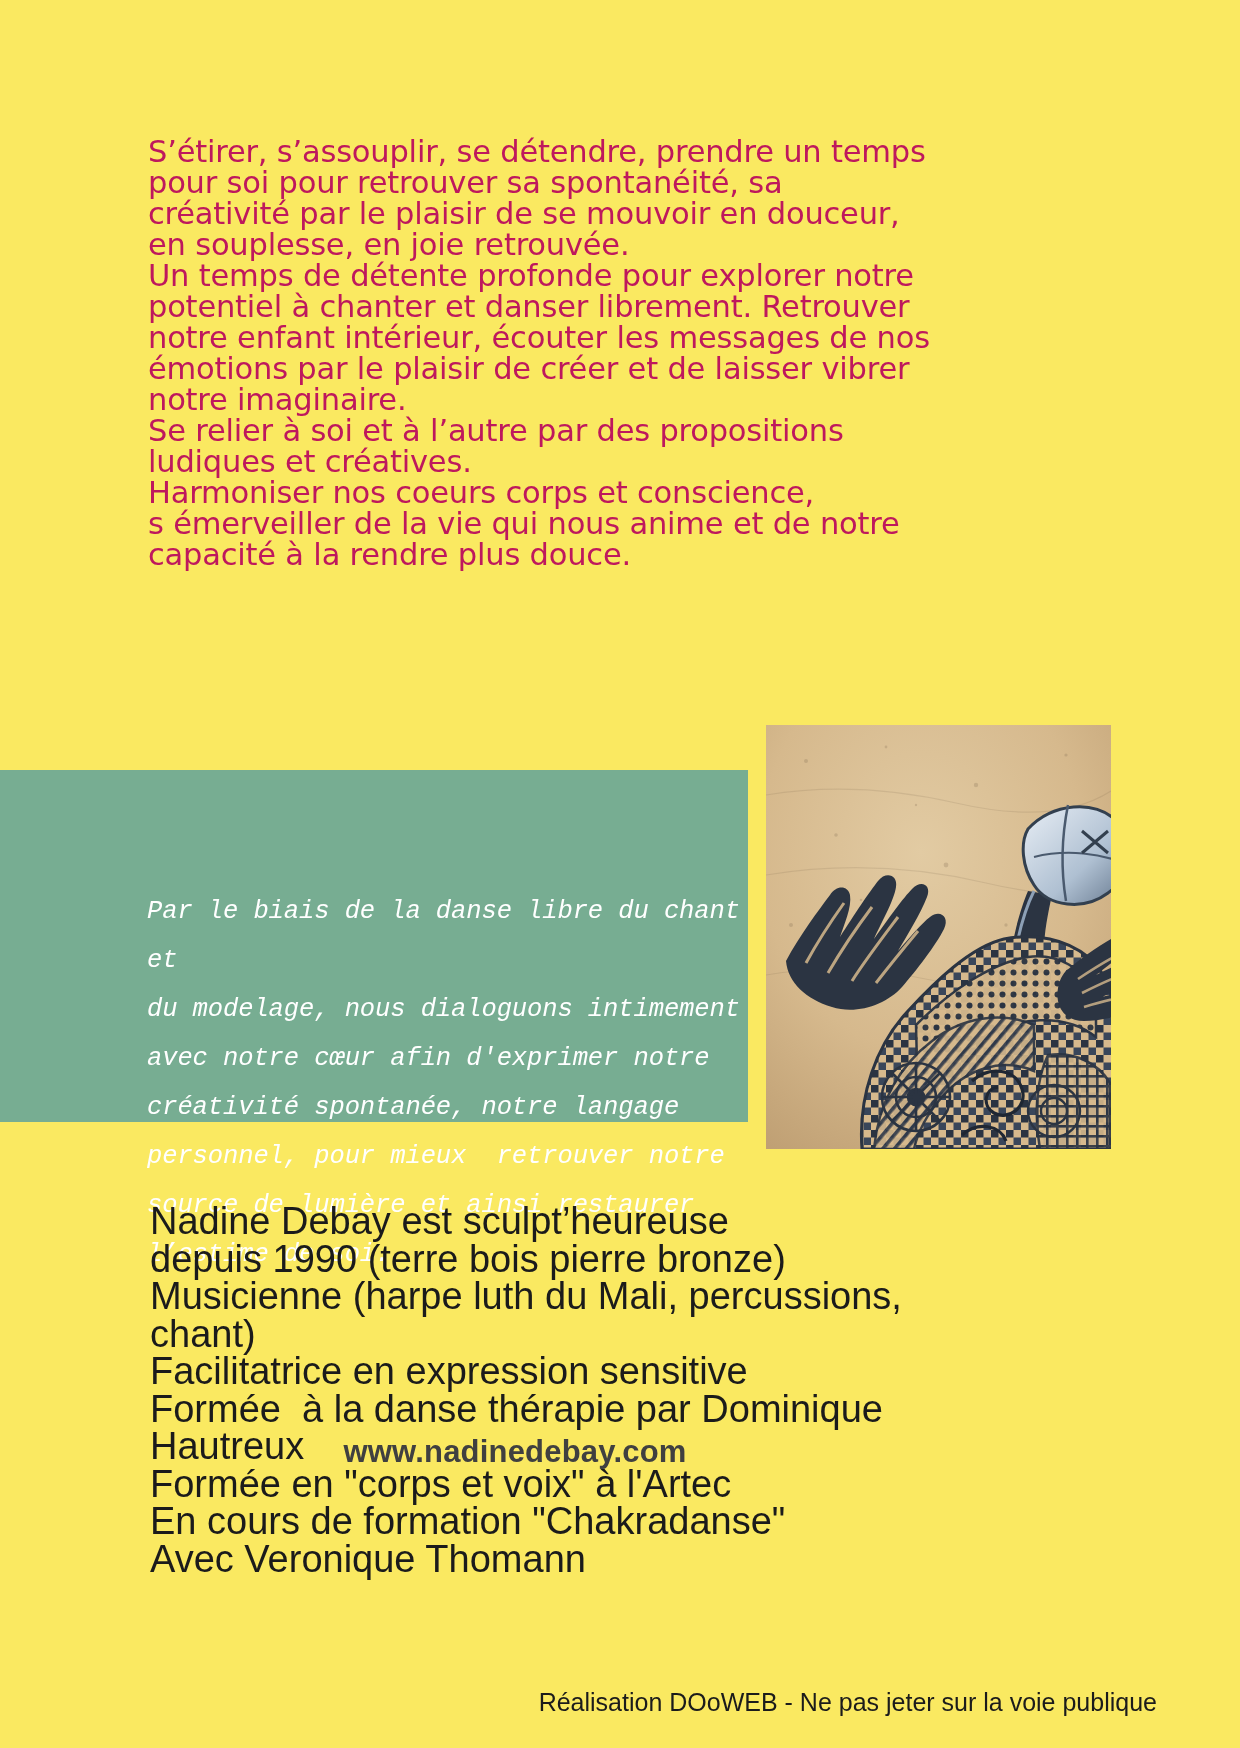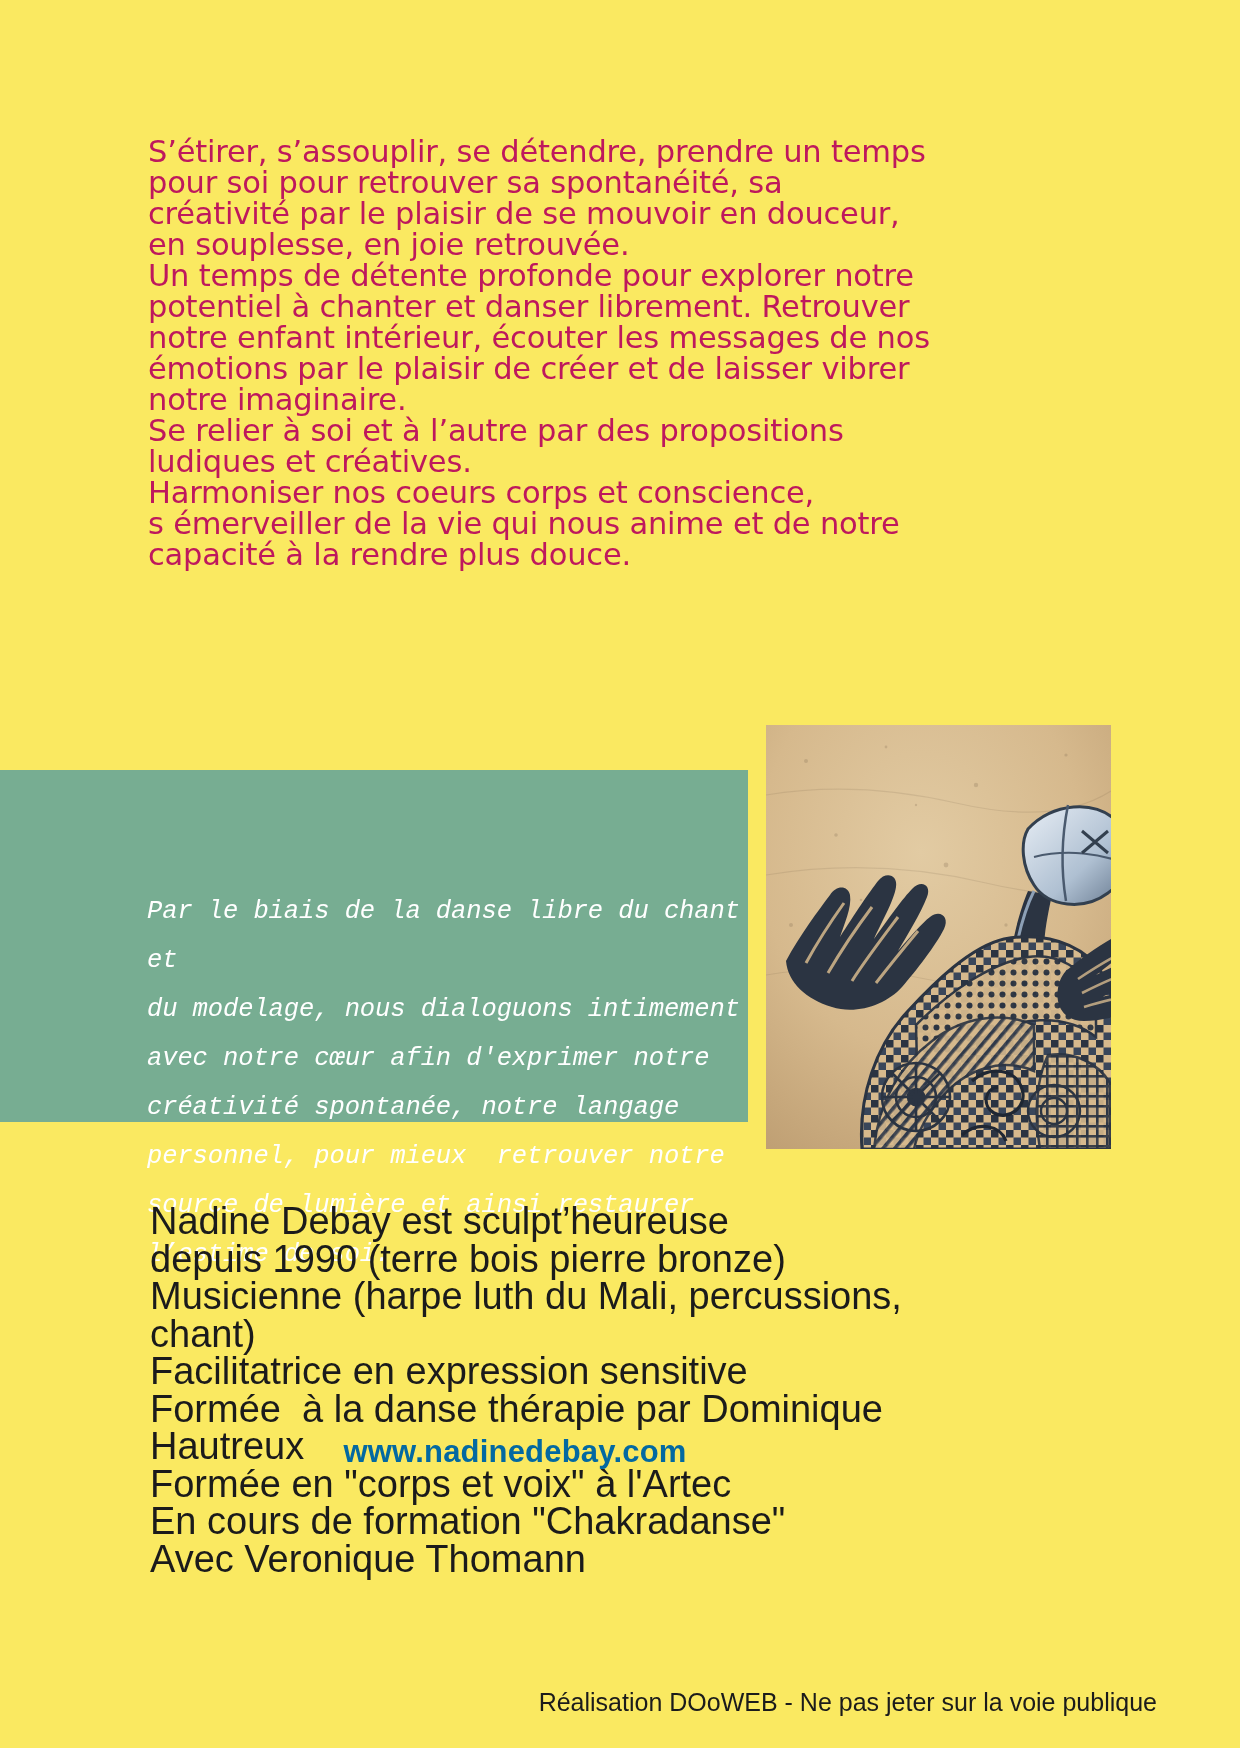--- a/index.html
+++ b/index.html
@@ -82,21 +82,21 @@
 
   .url {
     position: absolute;
     left: 0;
     top: 1434px;
     width: 1030px;
     text-align: center;
     font-family: "Liberation Sans Narrow", "Liberation Sans", sans-serif;
     font-weight: bold;
     font-size: 31px;
-    color: #0369a1;
+    color: #404040;
     letter-spacing: 0.2px;
   }
 
   .footer {
     position: absolute;
     left: 0;
     top: 1688px;
     width: 1157px;
     text-align: right;
     font-family: "Liberation Sans", sans-serif;

